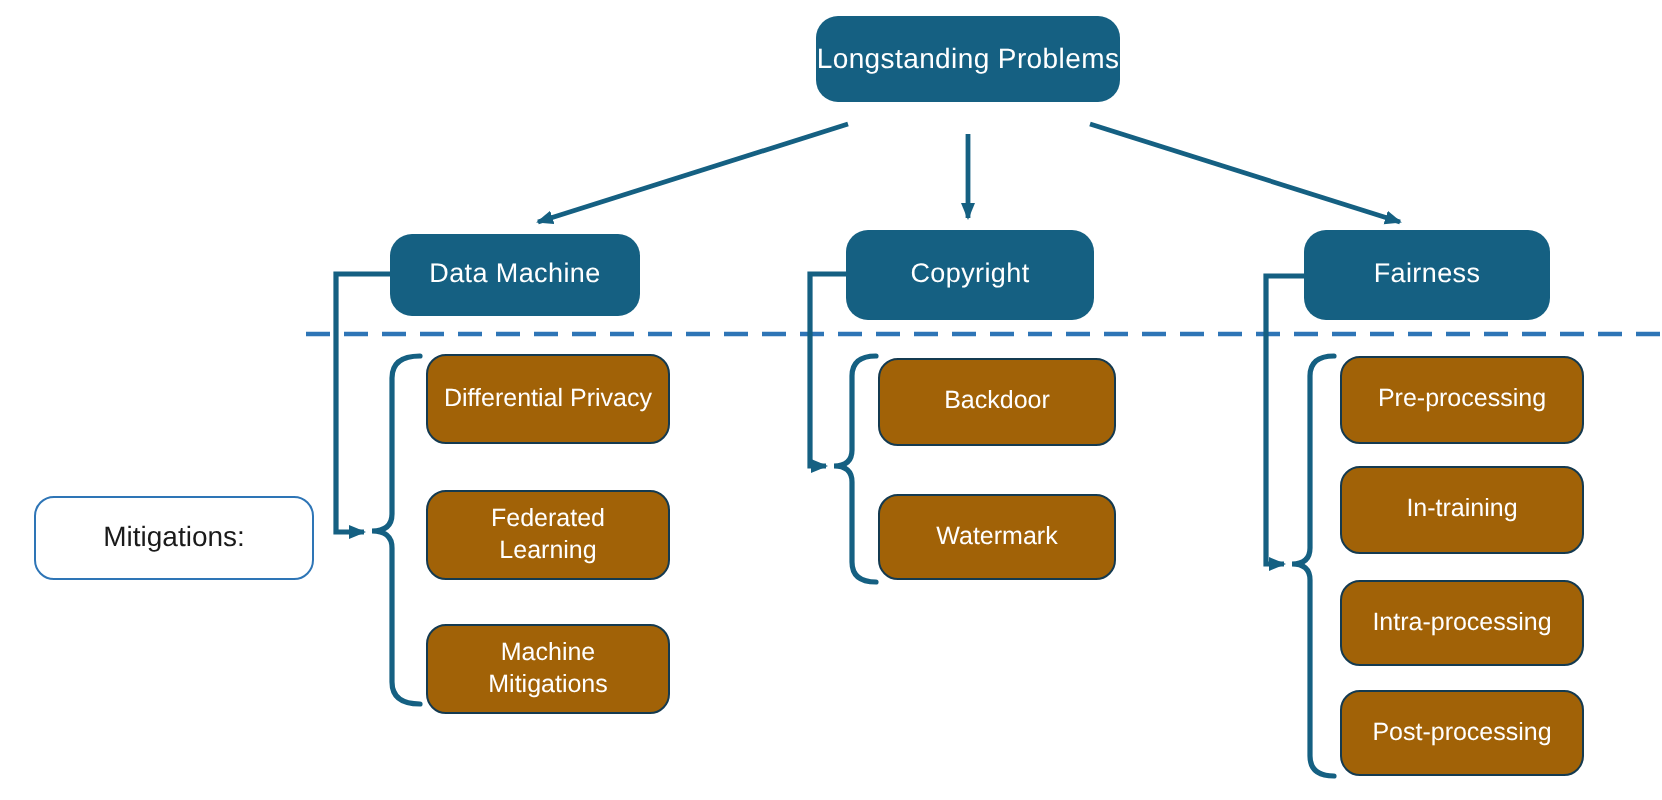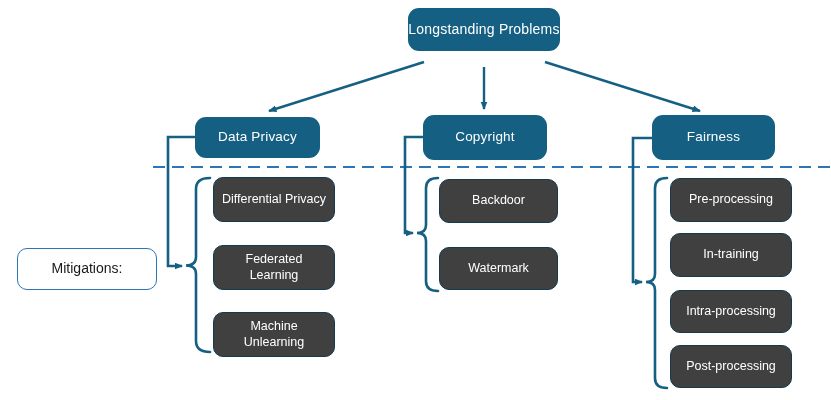--- a/index.html
+++ b/index.html
@@ -25,21 +25,21 @@
     line-height: 1.25;
   }
   .node-dark {
     background: #156082;
     color: #ffffff;
     border-radius: 11px;
     font-size: 13.5px;
     letter-spacing: 0.2px;
   }
   .node-light {
-    background: #404040;
+    background: #a16207;
     color: #ffffff;
     border: 1.6px solid #143A50;
     border-radius: 10px;
     font-size: 12.5px;
     padding: 2px 8px;
   }
   .node-label {
     background: #ffffff;
     color: #1a1a1a;
     border: 1.6px solid #2E75B6;
@@ -98,37 +98,37 @@
 
   <div class="node node-dark root-node">
     <span>Longstanding Problems</span>
   </div>
 
   <div class="node node-label mitigations-label">
     <span>Mitigations:</span>
   </div>
 
   <div class="node node-dark cat-privacy">
-    <span>Data Privacy</span>
+    <span>Data Machine</span>
   </div>
   <div class="node node-dark cat-copyright">
     <span>Copyright</span>
   </div>
   <div class="node node-dark cat-fairness">
     <span>Fairness</span>
   </div>
 
   <div class="node node-light m-dp">
     <span>Differential Privacy</span>
   </div>
   <div class="node node-light m-fl">
     <span>Federated Learning</span>
   </div>
   <div class="node node-light m-mu">
-    <span>Machine Unlearning</span>
+    <span>Machine Mitigations</span>
   </div>
 
   <div class="node node-light m-watermark">
     <span>Watermark</span>
   </div>
   <div class="node node-light m-backdoor">
     <span>Backdoor</span>
   </div>
 
   <div class="node node-light m-pre">

